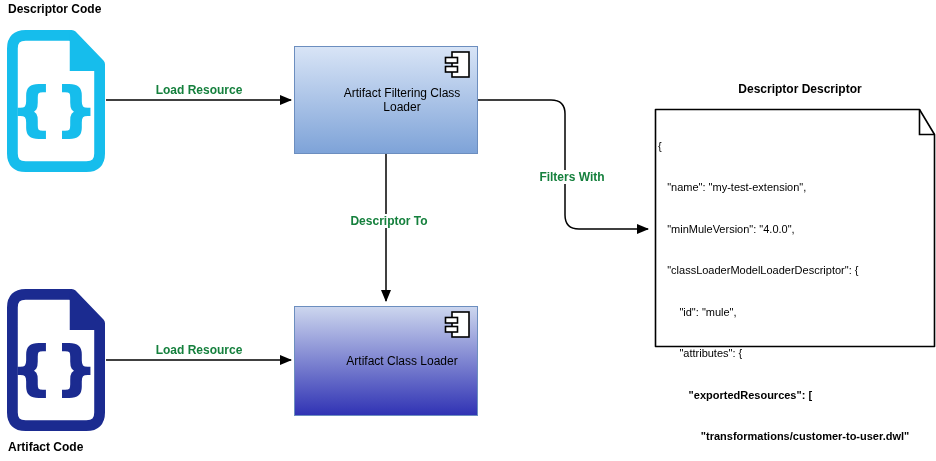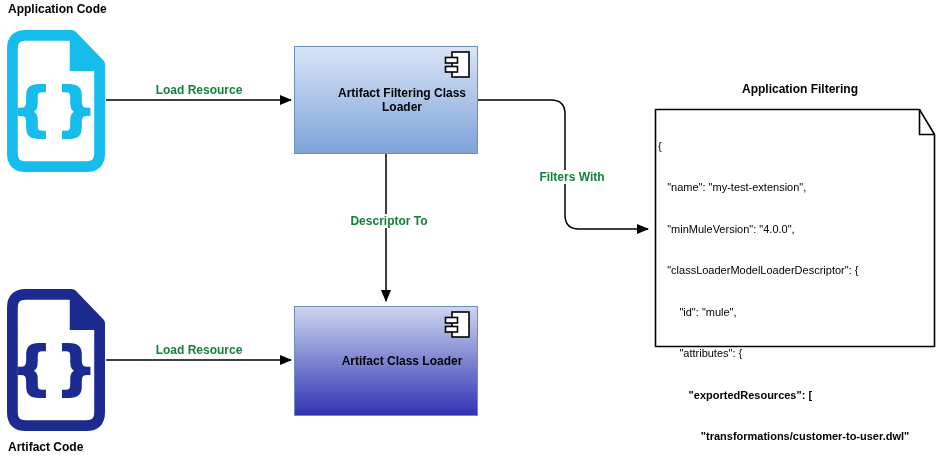--- a/index.html
+++ b/index.html
@@ -5,21 +5,21 @@
   html,body{margin:0;padding:0;background:#ffffff;}
   .stage{position:relative;width:936px;height:461px;background:#ffffff;overflow:hidden;
          font-family:"Liberation Sans", sans-serif;}
   .layer{position:absolute;left:0;top:0;width:936px;height:461px;}
   .lbl{position:absolute;font-weight:bold;font-size:12px;color:#000;}
   .lbl.center{text-align:center;}
   .edge-lbl{position:absolute;font-weight:bold;font-size:12px;color:#15803d;text-align:center;
             background:#ffffff;padding:0 3px;line-height:14px;}
   .node-box{position:absolute;border:1px solid #6c8ebf;box-sizing:border-box;
             display:flex;align-items:center;justify-content:center;
-            font-weight:bold;font-size:12px;color:#000;text-align:center;padding-left:32px;}
+            font-weight:normal;font-size:12px;color:#000;text-align:center;padding-left:32px;}
   .node-box.top{left:294px;top:46px;width:184px;height:108px;
             background:linear-gradient(#d8e4f6 0%, #7ea3d8 100%);}
   .node-box.bottom{left:294px;top:306px;width:184px;height:110px;
             background:linear-gradient(#ccd6ee 0%, #3033b4 100%);}
   .uml-glyph{position:absolute;top:3px;right:6px;}
   .file-icon{position:absolute;}
   .file-icon.app{left:7px;top:29px;}
   .file-icon.ext{left:7px;top:288px;}
   .json-block{position:absolute;left:658px;top:112px;width:272px;
               font-size:11px;line-height:13.85px;color:#000;white-space:pre;}
@@ -51,23 +51,23 @@
     <path d="M64,3 L64,42 L99,42 Z" fill="#16BDEC"></path>
     <text x="50" y="100" text-anchor="middle" font-family="DejaVu Sans, sans-serif" font-weight="bold" font-size="58" letter-spacing="4" fill="#16BDEC" stroke="#16BDEC" stroke-width="2.2">{}</text>
   </svg>
 
   <svg class="file-icon ext" width="98" height="144" viewBox="0 0 100 145">
     <path d="M66,5.5 L94.5,35 L94.5,126 Q94.5,139.5 81,139.5 L19,139.5 Q5.5,139.5 5.5,126 L5.5,19 Q5.5,5.5 19,5.5 Z" fill="#ffffff" stroke="#1B2B90" stroke-width="11" stroke-linejoin="round"></path>
     <path d="M64,3 L64,42 L99,42 Z" fill="#1B2B90"></path>
     <text x="50" y="100" text-anchor="middle" font-family="DejaVu Sans, sans-serif" font-weight="bold" font-size="58" letter-spacing="4" fill="#1B2B90" stroke="#1B2B90" stroke-width="2.2">{}</text>
   </svg>
 
-  <div class="lbl" style="left:8px;top:2px;">Application Code</div>
+  <div class="lbl" style="left:8px;top:2px;">Descriptor Code</div>
   <div class="lbl" style="left:8px;top:440px;">Artifact Code</div>
-  <div class="lbl center" style="left:700px;top:82px;width:200px;">Application Filtering</div>
+  <div class="lbl center" style="left:700px;top:82px;width:200px;">Descriptor Descriptor</div>
 
   <div class="node-box top">
     <span>Artifact Filtering Class Loader</span>
     <svg class="uml-glyph" width="27" height="29" viewBox="0 0 27 29">
       <rect x="8" y="2" width="17" height="25" fill="#ffffff" stroke="#000" stroke-width="1.6"></rect>
       <rect x="1.5" y="7.5" width="12" height="5.5" fill="#ffffff" stroke="#000" stroke-width="1.6"></rect>
       <rect x="1.5" y="16.5" width="12" height="5.5" fill="#ffffff" stroke="#000" stroke-width="1.6"></rect>
     </svg>
   </div>
 

